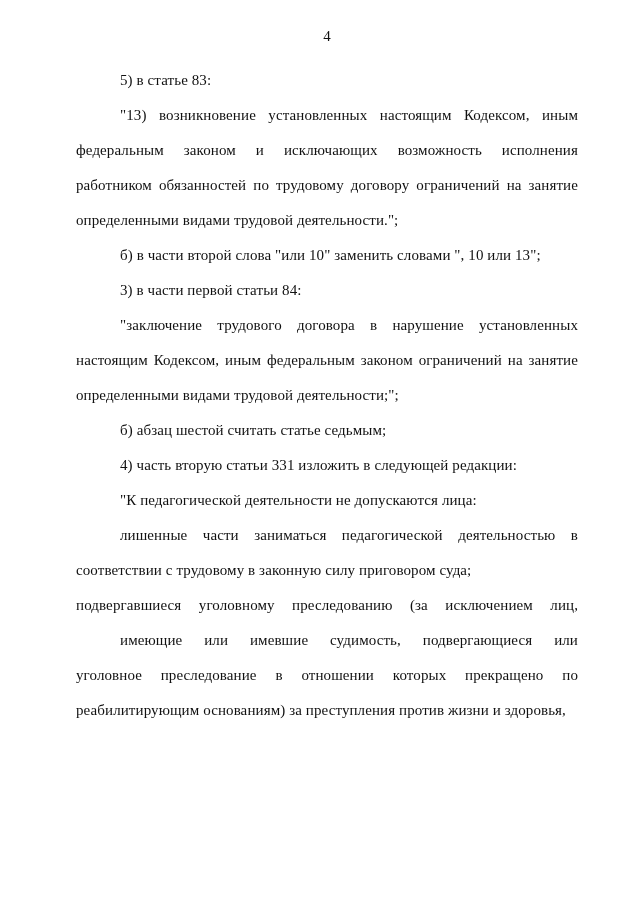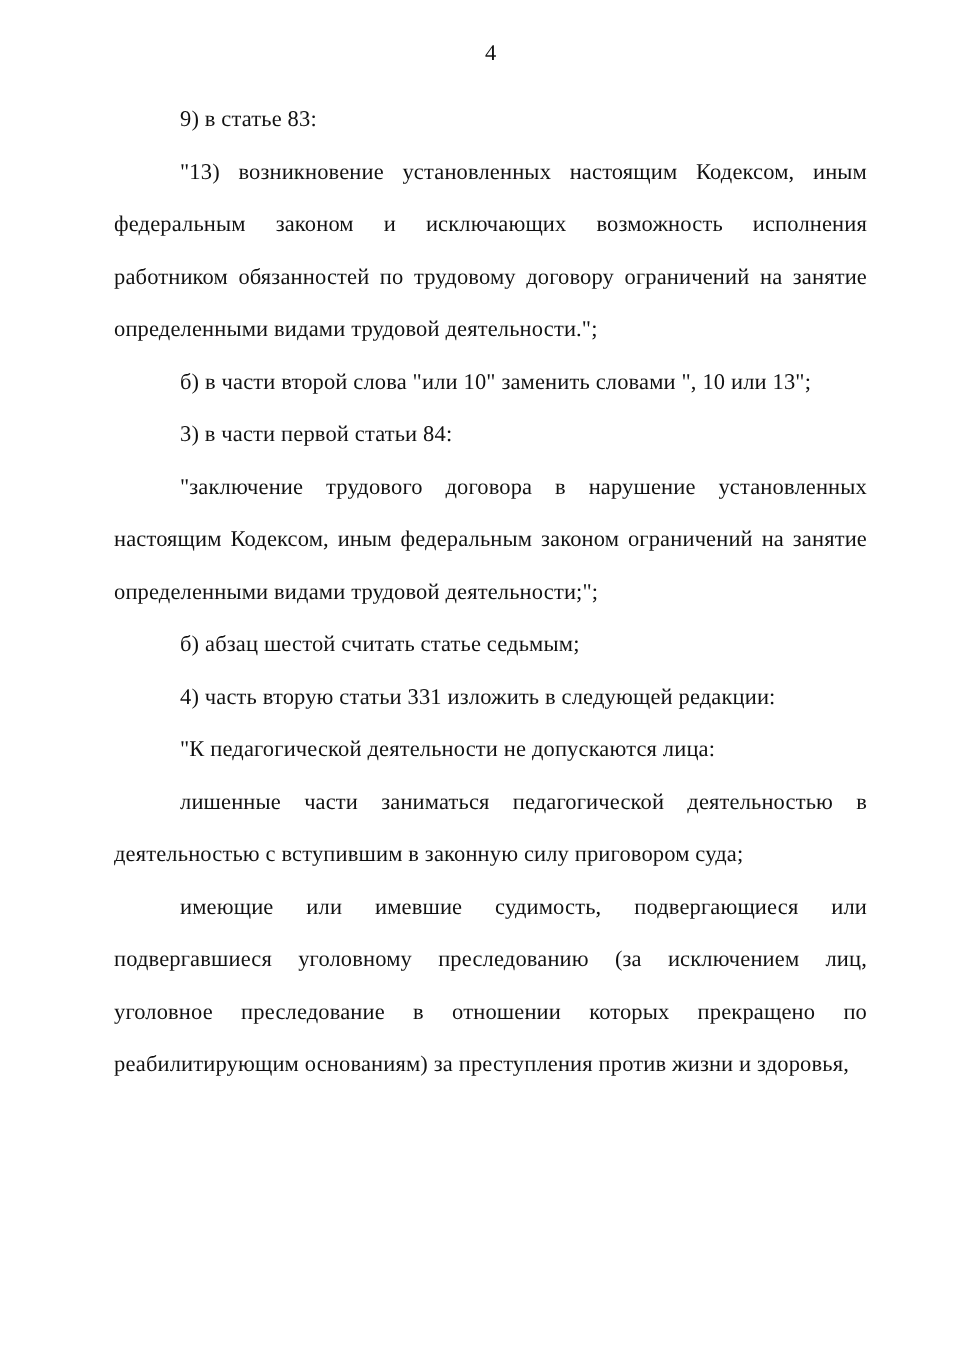--- a/index.html
+++ b/index.html
@@ -46,33 +46,33 @@
     text-align: justify;
     text-align-last: justify;
   }
 </style>
 </head>
 <body>
 
 <div class="page">
   <div class="pageno">4</div>
   <div class="content">
-      <div class="line indent">9) в статье 83:</div>
+      <div class="line indent">5) в статье 83:</div>
       <div class="line indent fill">"13) возникновение установленных настоящим Кодексом, иным</div>
       <div class="line fill">федеральным законом и исключающих возможность исполнения</div>
       <div class="line fill">работником обязанностей по трудовому договору ограничений на занятие</div>
       <div class="line">определенными видами трудовой деятельности.";</div>
       <div class="line indent">б) в части второй слова "или 10" заменить словами ", 10 или 13";</div>
       <div class="line indent">3) в части первой статьи 84:</div>
       <div class="line indent fill">"заключение трудового договора в нарушение установленных</div>
       <div class="line fill">настоящим Кодексом, иным федеральным законом ограничений на занятие</div>
       <div class="line">определенными видами трудовой деятельности;";</div>
       <div class="line indent">б) абзац шестой считать статье седьмым;</div>
       <div class="line indent">4) часть вторую статьи 331 изложить в следующей редакции:</div>
       <div class="line indent">"К педагогической деятельности не допускаются лица:</div>
       <div class="line indent fill">лишенные части заниматься педагогической деятельностью в</div>
-      <div class="line">деятельностью с вступившим в законную силу приговором суда;</div>
+      <div class="line">соответствии с трудовому в законную силу приговором суда;</div>
+      <div class="line fill">подвергавшиеся уголовному преследованию (за исключением лиц,</div>
       <div class="line indent fill">имеющие или имевшие судимость, подвергающиеся или</div>
-      <div class="line fill">подвергавшиеся уголовному преследованию (за исключением лиц,</div>
       <div class="line fill">уголовное преследование в отношении которых прекращено по</div>
       <div class="line">реабилитирующим основаниям) за преступления против жизни и здоровья,</div>
     </div>
 </div>
 
 </body></html>

